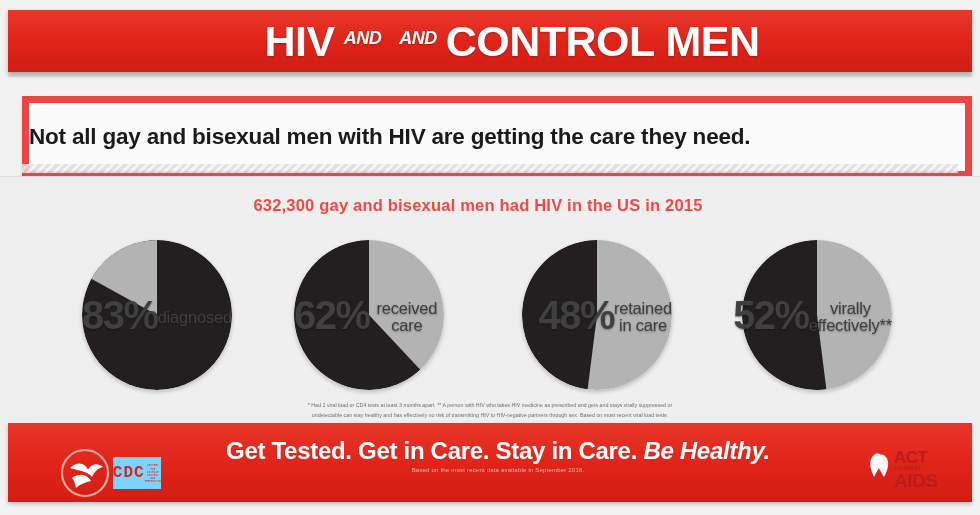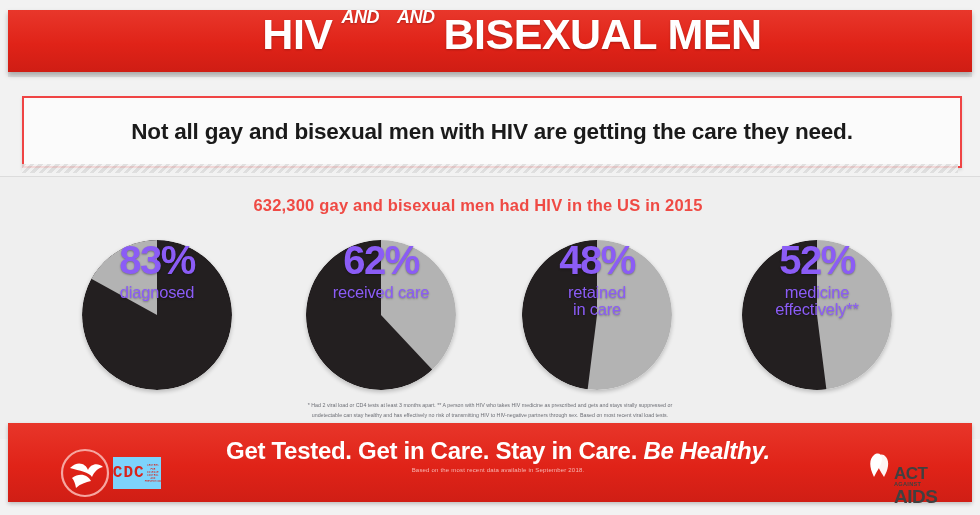--- a/index.html
+++ b/index.html
@@ -20,44 +20,44 @@
     position:absolute;left:8px;top:10px;width:964px;height:62px;
     background:linear-gradient(180deg,#e8372b 0%,#e02318 55%,#cf1d14 100%);
     box-shadow:0 3px 5px rgba(0,0,0,.25);
   }
   .title-band:after{
     content:"";position:absolute;left:0;right:0;bottom:-5px;height:5px;
     background:rgba(0,0,0,.08);
   }
   .title-text{
     position:absolute;inset:0;
-    display:flex;justify-content:center;
+    display:flex;align-items:center;justify-content:center;
     color:#ffffff;
     font-weight:bold;
     font-size:43px;
     letter-spacing:-0.5px;
     white-space:nowrap;
     text-shadow:0 1px 2px rgba(0,0,0,.25);
     padding-left:44px;
   }
   .title-text .sm{
     font-size:18px;
     font-style:italic;
     font-weight:bold;
     padding:0 9px;
     position:relative;top:-3px;
   }
 
   
   .sub-wrap{
     position:absolute;left:22px;top:96px;width:936px;height:68px;
     background:#fbfbfb;
-    border:2px solid #ef4444;
+    border:7px solid #ef4444;
     box-shadow:0 2px 3px rgba(0,0,0,.12);
-    display:flex;align-items:center;justify-content:center;
+    display:flex;align-items:center;
   }
   .sub-text{
     color:#1a1a1a;
     font-weight:bold;
     font-size:22.5px;
     letter-spacing:-0.2px;
     white-space:nowrap;
   }
   .hatch{
     position:absolute;left:22px;top:164px;width:936px;height:9px;
@@ -91,22 +91,22 @@
   }
   .pie{
     position:absolute;left:0;top:0;width:150px;height:150px;
     border-radius:50%;
     box-shadow:0 2px 4px rgba(0,0,0,.22);
     overflow:hidden;
   }
   .pie svg{display:block;}
   .pie-label{
     position:absolute;left:0;top:0;width:150px;height:150px;
-    display:flex;flex-direction:column;align-items:center;justify-content:flex-start;
-    color:#8b5cf6;
+    display:flex;flex-direction:row;align-items:center;justify-content:flex-end;
+    color:#404040;
     text-align:center;
     pointer-events:none;
     text-shadow:0 1px 2px rgba(0,0,0,.35);
   }
   .pct{
     font-size:40px;font-weight:bold;line-height:1;letter-spacing:-1.5px;
   }
   .cap{
     font-size:16.5px;line-height:1.02;margin-top:4px;font-weight:normal;
     letter-spacing:-.2px;
@@ -147,37 +147,37 @@
     color:#d8231b;font-weight:bold;font-size:16px;letter-spacing:1px;line-height:1;
   }
   .cdc-logo .cdc-sub{
     color:#d8231b;font-size:2.6px;line-height:1.25;text-align:center;margin-top:2px;
     letter-spacing:.1px;
   }
   .aaa-logo{
     position:absolute;right:22px;top:450px;width:92px;height:46px;
   }
   .aaa-text{
-    position:absolute;left:28px;top:16px;color:#404040;font-weight:bold;line-height:.96;
+    position:absolute;left:28px;top:0;color:#b91c1c;font-weight:bold;line-height:.96;
   }
   .aaa-text .l1{font-size:17px;display:block;letter-spacing:-.5px;}
   .aaa-text .l2{font-size:5.6px;display:block;letter-spacing:.3px;}
   .aaa-text .l3{font-size:19px;display:block;letter-spacing:-.5px;}
 </style>
 </head>
 <body>
 
 <div class="page">
 
   <div class="title-band">
     <div class="title-text">
       <span>HIV</span>
       <span class="sm">AND</span>
       <span class="sm">AND</span>
-      <span>BISEXUAL MEN</span>
+      <span>CONTROL MEN</span>
     </div>
   </div>
 
   <div class="sub-wrap">
     <div class="sub-text">Not all gay and bisexual men with HIV are getting the care they need.</div>
   </div>
   <div class="hatch"></div>
 
   <div class="panel"></div>
 
@@ -191,21 +191,21 @@
           <circle cx="75" cy="75" r="75" fill="#231f20"></circle>
           <path d="M 75 75 L 75 0 A 75 75 0 0 0 9.28 38.87 Z" fill="#b3b3b3" transform="rotate(0 75 75)"></path>
         </svg>
       </div>
       <div class="pie-label">
         <span class="pct">83%</span>
         <span class="cap">diagnosed</span>
       </div>
     </div>
 
-    <div class="pie-item" style="left:306px;">
+    <div class="pie-item" style="left:294px;">
       <div class="pie">
         <svg width="150" height="150" viewBox="0 0 150 150" aria-hidden="true">
           <circle cx="75" cy="75" r="75" fill="#b3b3b3"></circle>
           <path d="M 75 75 L 75 0 A 75 75 0 1 0 126.34 129.67 Z" fill="#231f20"></path>
         </svg>
       </div>
       <div class="pie-label">
         <span class="pct">62%</span>
         <span class="cap">received care</span>
       </div>
@@ -230,21 +230,21 @@
     <div class="pie-item" style="left:742px;">
       <div class="pie">
         <svg width="150" height="150" viewBox="0 0 150 150" aria-hidden="true">
           <circle cx="75" cy="75" r="75" fill="#b3b3b3"></circle>
           <path d="M 75 75 L 75 0 A 75 75 0 1 0 84.40 149.41 Z" fill="#231f20"></path>
         </svg>
       </div>
       <div class="pie-label">
         <span class="pct">52%</span>
         <span class="cap">
-          <span>medicine</span><br>
+          <span>virally</span><br>
           <span>effectively**</span>
         </span>
       </div>
     </div>
 
   </div>
 
   <div class="footnotes">
     <div>* Had 2 viral load or CD4 tests at least 3 months apart. ** A person with HIV who takes HIV medicine as prescribed and gets and stays virally suppressed or</div>
     <div>undetectable can stay healthy and has effectively no risk of transmitting HIV to HIV-negative partners through sex. Based on most recent viral load tests.</div>

